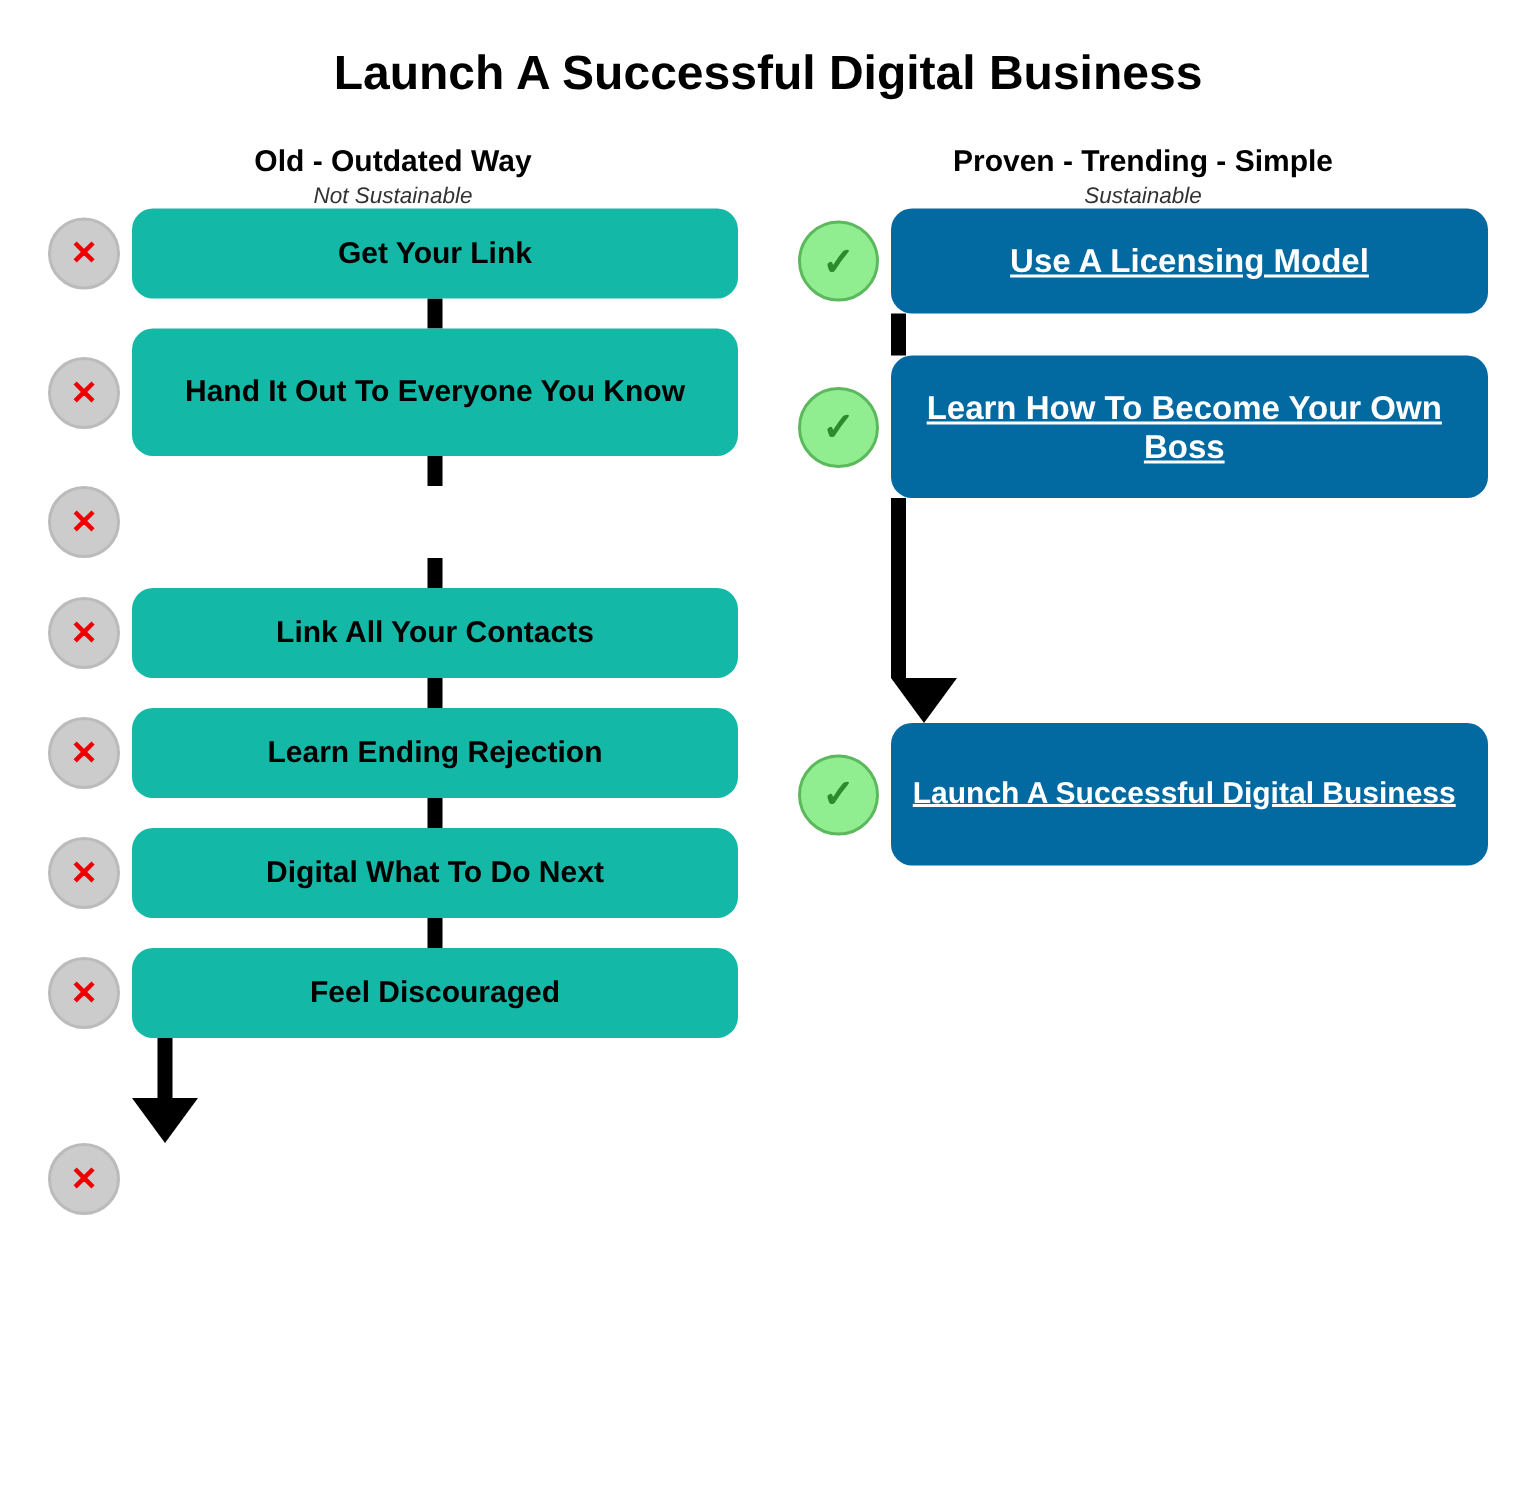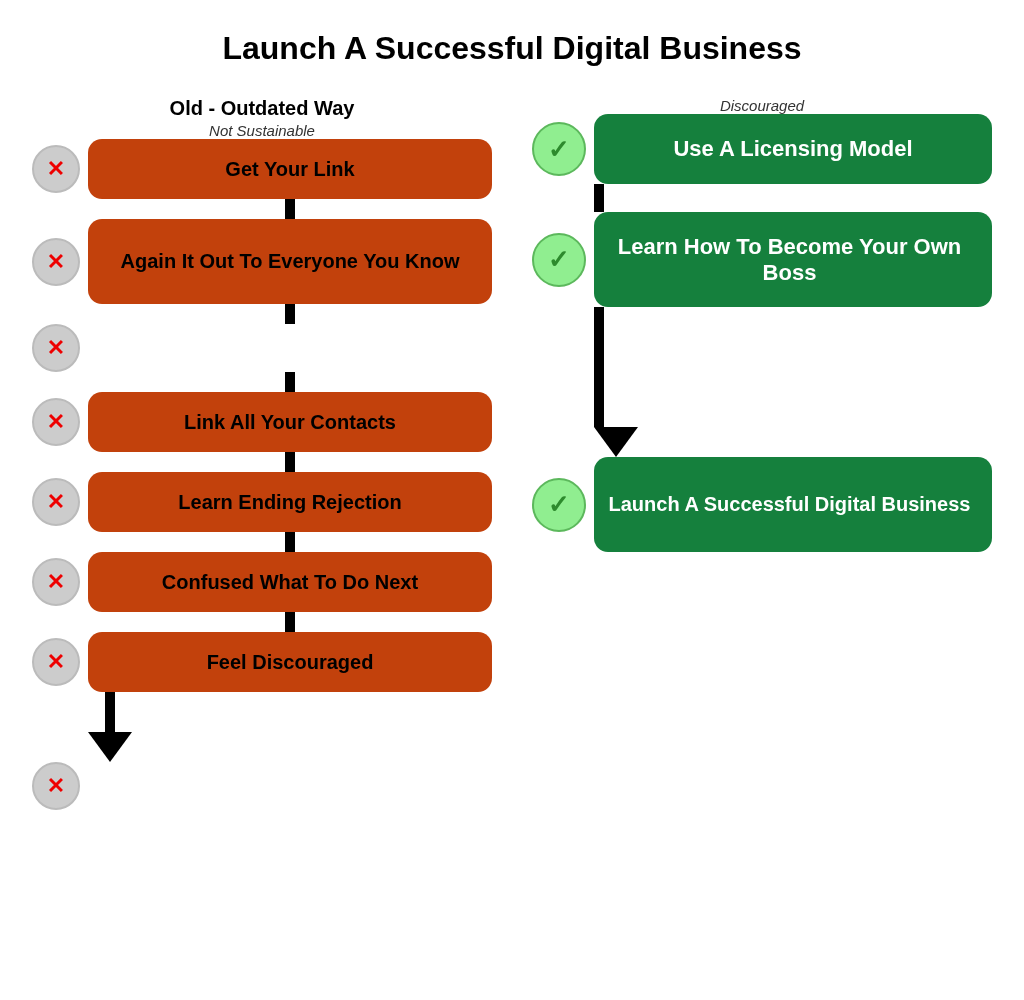--- a/index.html
+++ b/index.html
@@ -80,21 +80,21 @@
       justify-content: center;
       flex-shrink: 0;
       margin-right: 8px;
       font-size: 22px;
       color: #e00;
       font-weight: 900;
     }
 
     .left-box {
       flex: 1;
-      background: #c2410c;
+      background: #14b8a6;
       border-radius: 14px;
       padding: 14px 18px;
       text-align: center;
       font-size: 20px;
       font-weight: 600;
       color: #000;
       min-height: 60px;
       display: flex;
       align-items: center;
       justify-content: center;
@@ -147,31 +147,32 @@
       justify-content: center;
       flex-shrink: 0;
       margin-right: 8px;
       font-size: 26px;
       color: #2d8a2d;
       font-weight: 900;
     }
 
     .right-box {
       flex: 1;
-      background: #15803d;
+      background: #0369a1;
       border-radius: 14px;
       padding: 18px 18px;
       text-align: center;
       font-size: 22px;
       font-weight: 800;
       color: #fff;
       min-height: 70px;
       display: flex;
       align-items: center;
       justify-content: center;
+      text-decoration: underline;
     }
 
     .right-box.tall {
       min-height: 95px;
       padding-left: 11px;
     }
 
     .right-final-row {
       display: flex;
       align-items: center;
@@ -192,21 +193,21 @@
     <div class="left-items">
 
       <div class="left-row">
         <div class="x-icon">✕</div>
         <div class="left-box">Get Your Link</div>
       </div>
       <div class="connector-left" style="height:20px;"></div>
 
       <div class="left-row">
         <div class="x-icon">✕</div>
-        <div class="left-box tall">Again It Out To Everyone You Know</div>
+        <div class="left-box tall">Hand It Out To Everyone You Know</div>
       </div>
       <div class="connector-left" style="height:20px;"></div>
 
       <div class="left-row">
         <div class="x-icon">✕</div>
       </div>
       <div class="connector-left" style="height:20px;"></div>
 
       <div class="left-row">
         <div class="x-icon">✕</div>
@@ -215,21 +216,21 @@
       <div class="connector-left" style="height:20px;"></div>
 
       <div class="left-row">
         <div class="x-icon">✕</div>
         <div class="left-box">Learn Ending Rejection</div>
       </div>
       <div class="connector-left" style="height:20px;"></div>
 
       <div class="left-row">
         <div class="x-icon">✕</div>
-        <div class="left-box">Confused  What To Do Next</div>
+        <div class="left-box">Digital  What To Do Next</div>
       </div>
       <div class="connector-left" style="height:20px;"></div>
 
       <div class="left-row">
         <div class="x-icon">✕</div>
         <div class="left-box">Feel Discouraged</div>
       </div>
 
       <div style="display:flex;flex-direction:column;align-items:center;margin-left:56px;align-self:flex-start;">
         <div style="width:10px;height:40px;background:#000;"></div>
@@ -237,21 +238,22 @@
       </div>
 
       <div class="final-left-row">
         <div class="x-icon">✕</div>
       </div>
 
     </div>
   </div>
 
   <div class="column">
-    <div class="column-subtitle">Discouraged</div>
+    <div class="column-title">Proven - Trending - Simple</div>
+    <div class="column-subtitle">Sustainable</div>
 
     <div class="right-items">
 
       <div class="right-row">
         <div class="check-icon">✓</div>
         <div class="right-box">Use A Licensing Model</div>
       </div>
 
       <div style="width:10px;height:28px;background:#000;margin-left:62px;align-self:flex-start;"></div>
 

